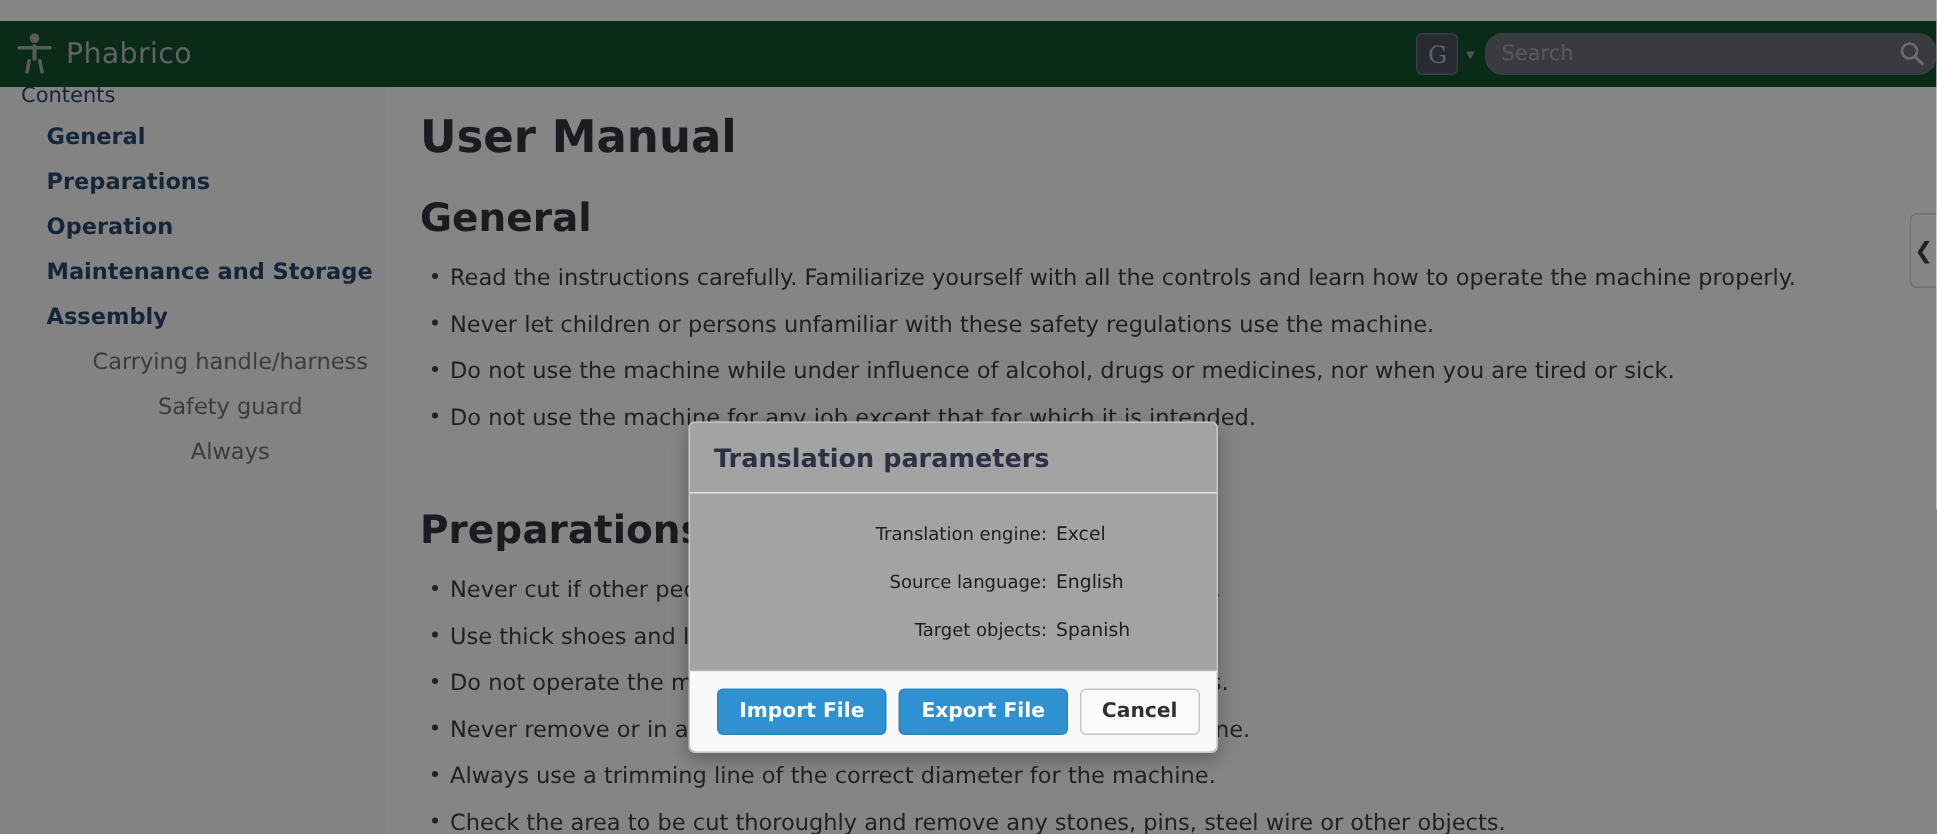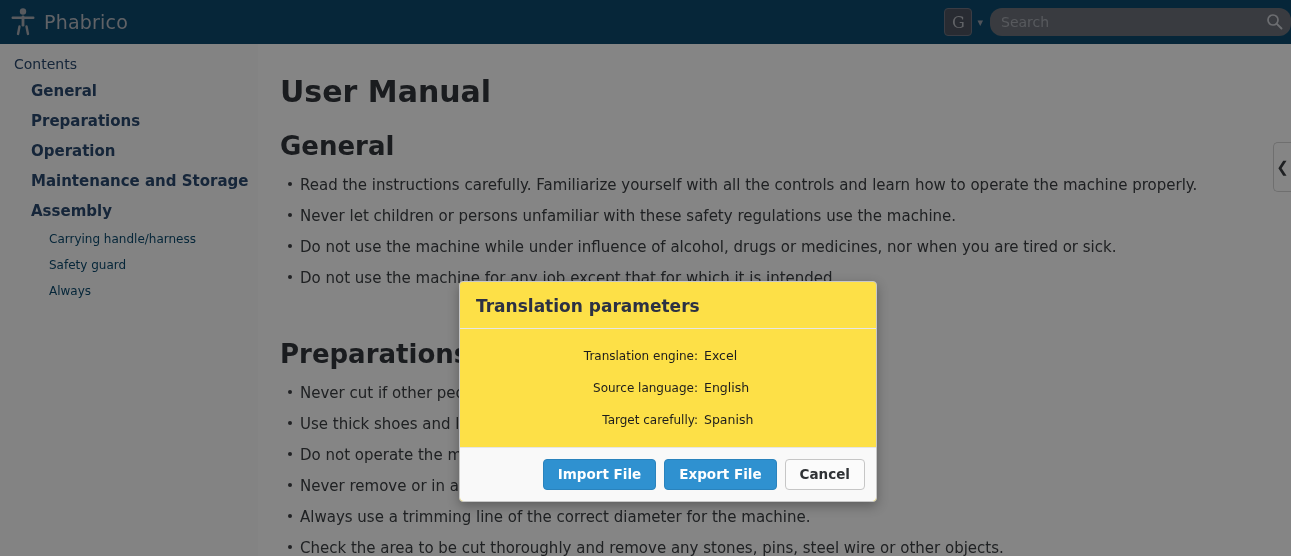--- a/index.html
+++ b/index.html
@@ -11,24 +11,24 @@
     height: 556px;
     overflow: hidden;
     font-family: "DejaVu Sans", "Liberation Sans", sans-serif;
     background: #ffffff;
     position: relative;
   }
 
   
   #header {
     position: absolute;
-    top: 0; left: 0;
+    top: 14px; left: 0;
     width: 1291px;
     height: 44px;
-    background: #0c4a6e;
+    background: #14532d;
     display: flex;
     align-items: center;
     z-index: 5;
   }
   #brand {
     display: flex;
     align-items: center;
     margin-left: 10px;
     height: 44px;
   }
@@ -120,24 +120,25 @@
     font-weight: normal;
     padding: 4px 0 4px 14px;
   }
   .nav-l1 {
     color: #2b4a6f;
     font-size: 15px;
     font-weight: bold;
     padding: 6px 0 6px 31px;
   }
   .nav-l2 {
-    color: #0c4a6e;
-    font-size: 12px;
+    color: #737373;
+    font-size: 15px;
     font-weight: normal;
     padding: 6px 0 6px 49px;
+    text-align: center;
   }
 
   #content {
     position: absolute;
     top: 0; left: 258px;
     width: 1033px;
     height: 512px;
     background: #ffffff;
     padding: 30px 0 0 22px;
     box-sizing: border-box;
@@ -209,22 +210,22 @@
     height: 556px;
     background: rgba(0,0,0,0.48);
     z-index: 10;
   }
 
   
   #modal {
     position: absolute;
     left: 459px;
     top: 281px;
-    width: 418px;
-    background: #fde047;
+    width: 353px;
+    background: #a3a3a3;
     border: 1px solid #c8c8c8;
     border-radius: 4px;
     box-shadow: 0 4px 12px rgba(0,0,0,0.30);
     z-index: 20;
     box-sizing: border-box;
   }
   #modal-header {
     padding: 14px 16px 12px 16px;
     border-bottom: 1px solid #e6e6e6;
   }
@@ -362,21 +363,21 @@
   <div id="modal-body">
     <div class="form-row">
       <div class="form-label">Translation engine:</div>
       <div class="form-value">Excel</div>
     </div>
     <div class="form-row">
       <div class="form-label">Source language:</div>
       <div class="form-value">English</div>
     </div>
     <div class="form-row">
-      <div class="form-label">Target carefully:</div>
+      <div class="form-label">Target objects:</div>
       <div class="form-value">Spanish</div>
     </div>
   </div>
 
   <div id="modal-footer">
     <button class="btn btn-primary">Import File</button>
     <button class="btn btn-primary">Export File</button>
     <button class="btn btn-default">Cancel</button>
   </div>
 </div>

